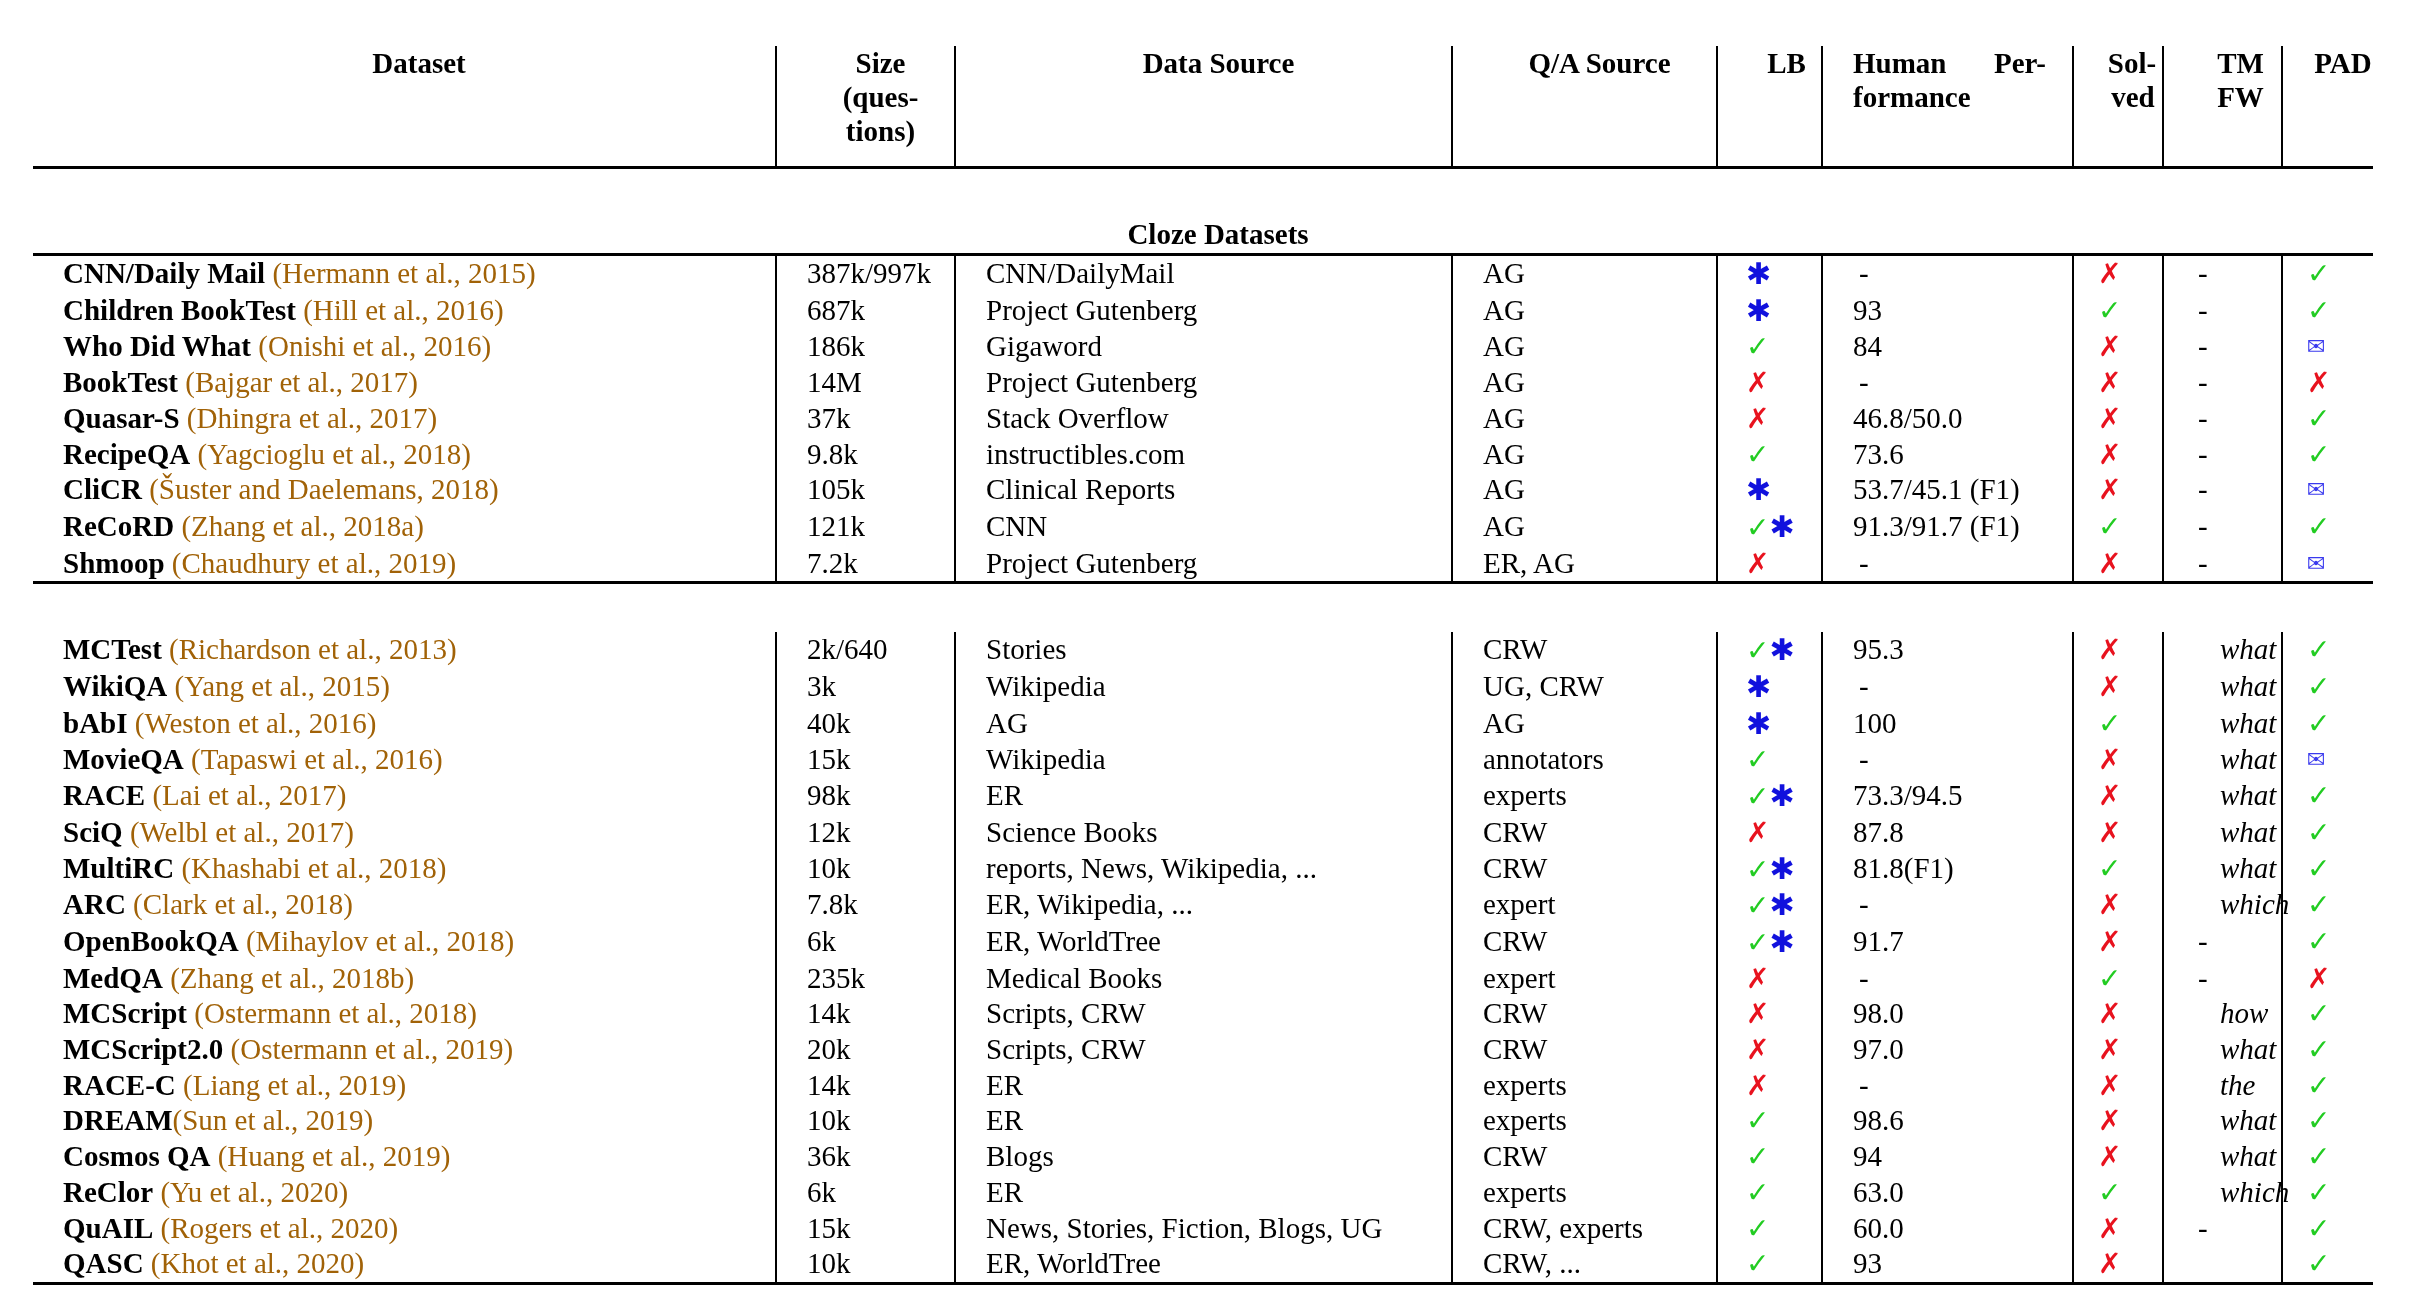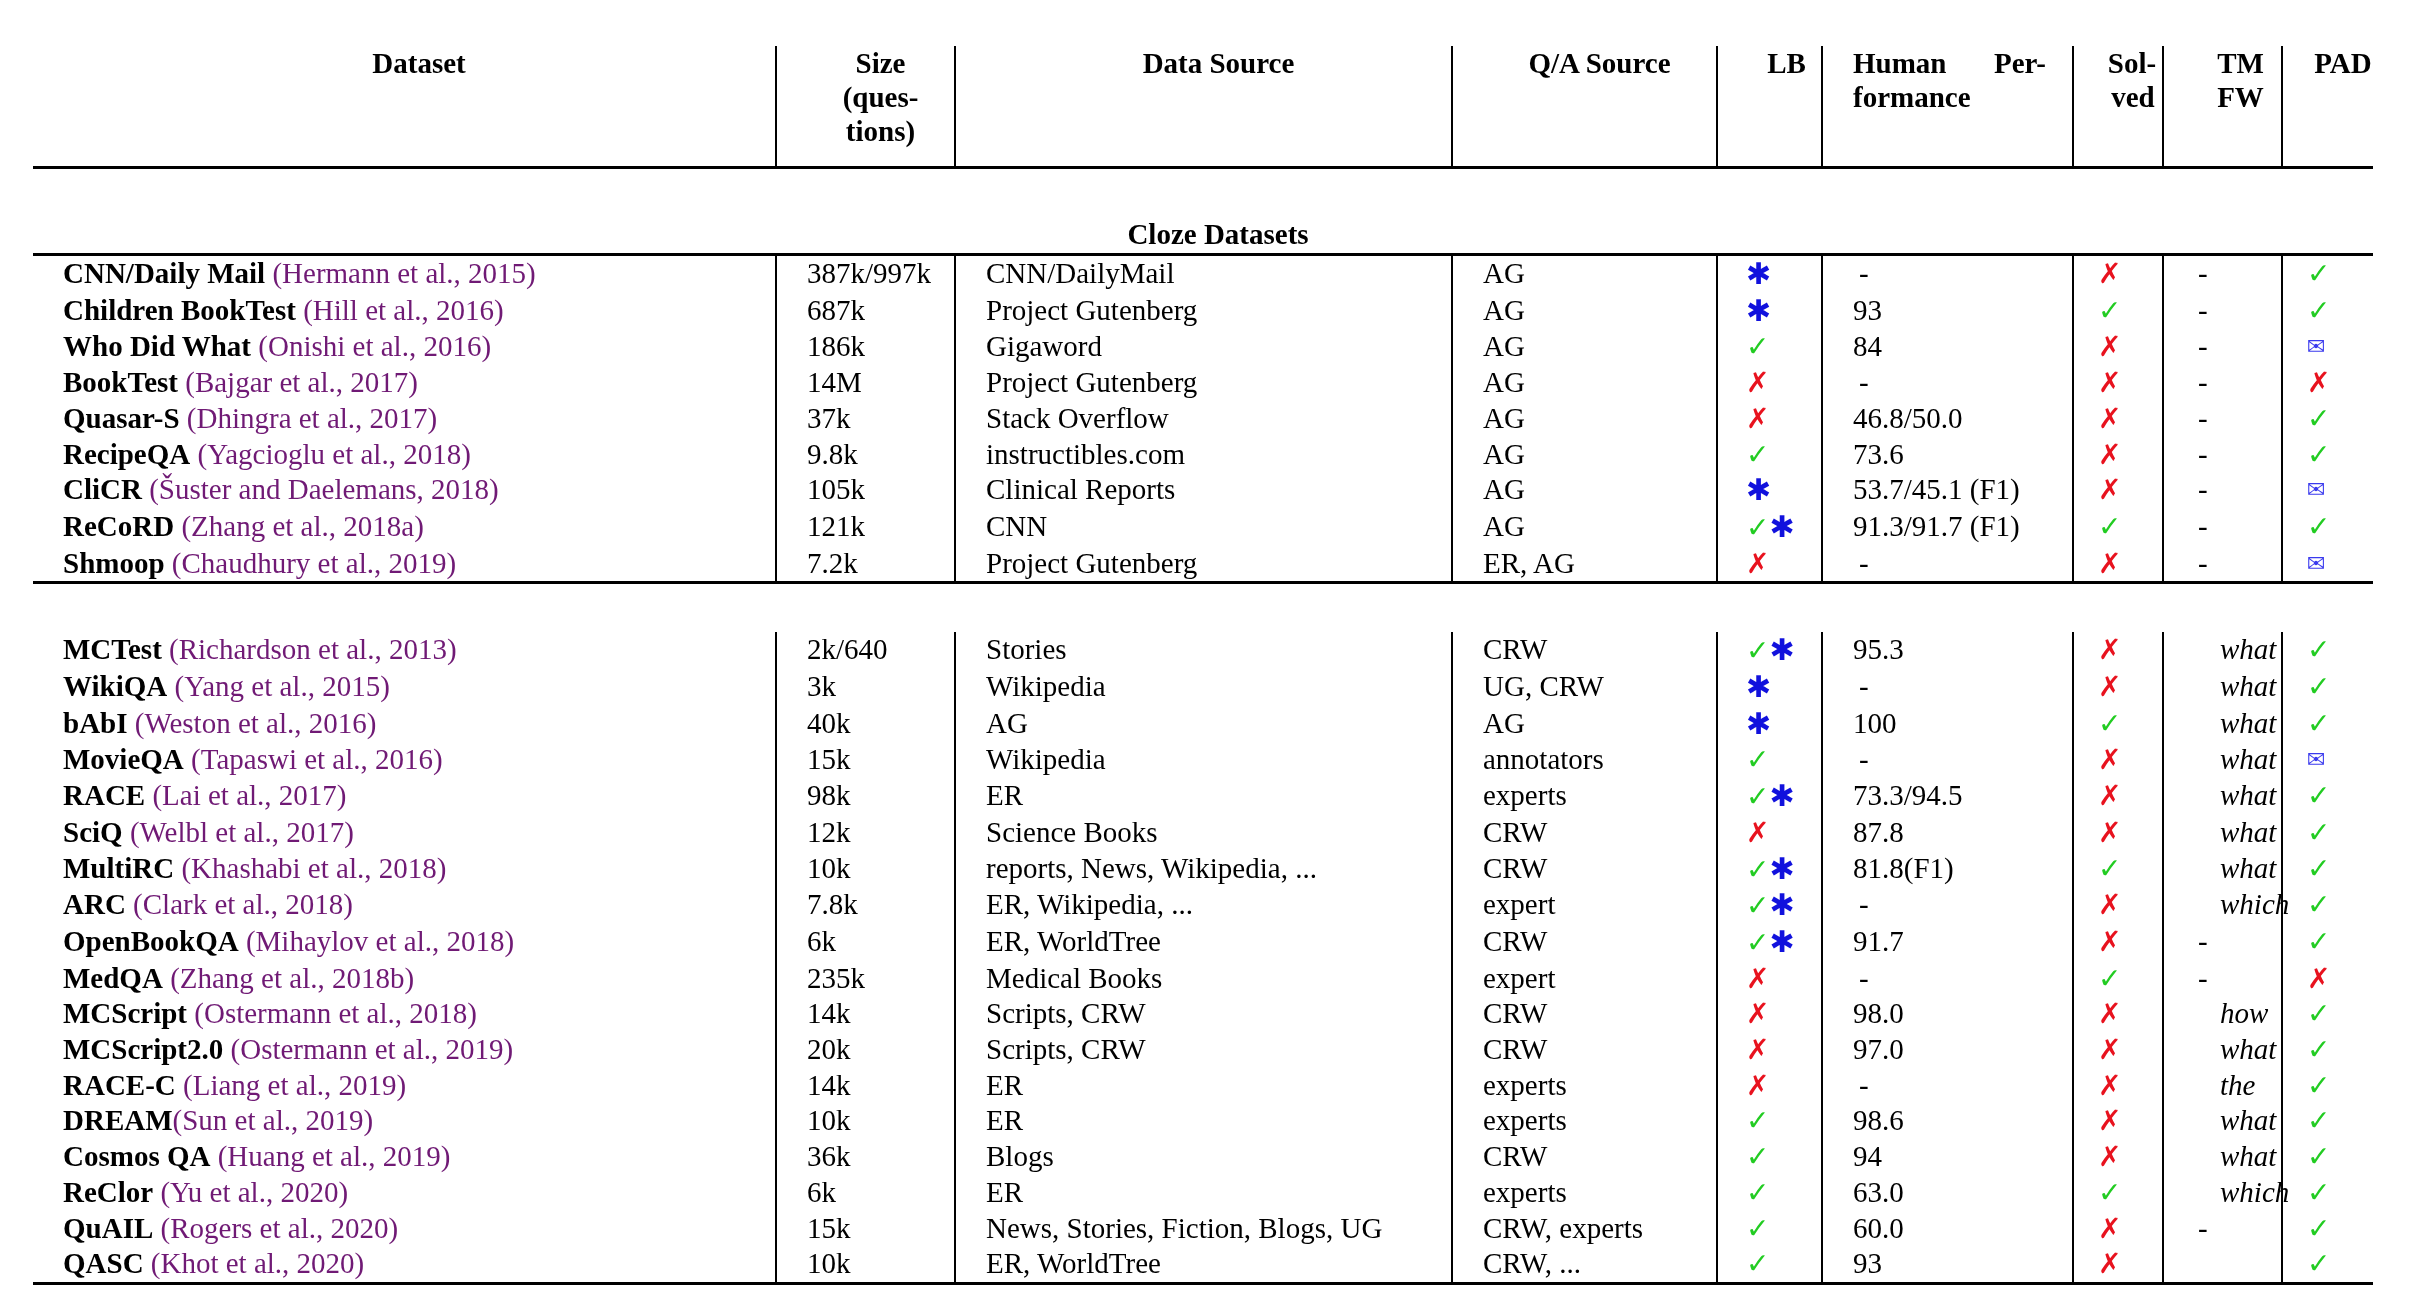--- a/index.html
+++ b/index.html
@@ -20,21 +20,21 @@
   .vb { border-left:2px solid #000; }
   thead tr th { border-bottom:3px solid #000; }
   .hp-head { text-align:justify !important; padding-right:26px !important; }
   .hp-line1 { display:flex; justify-content:space-between; }
   .sol-head { padding-left:28px !important; }
   .section-row td { text-align:center; font-weight:bold; padding:0; height:36px; line-height:36px; border-bottom:3px solid #000; }
   .spacer td { height:48px; padding:0; }
   .first td { padding-top:4px; }
   .last td { border-bottom:3px solid #000; padding-bottom:2px; }
   .name { font-weight:bold; }
-  .cite { color:#701a75; }
+  .cite { color:#a16207; }
   .it { font-style:italic;margin-left:28px; }
   .mk { font-family:"DejaVu Sans", sans-serif; font-size:28px; display:inline-block; }
   .mk-check { color:#22cc22; }
   .mk-cross { color:#e8121e; font-weight:bold; }
   .mk-star { color:#1111dd; font-weight:bold; font-size:30px; }
   .mk-env { color:#3a3aee; font-size:22px; vertical-align:2px; }
   .lbcell { padding-left:28px !important; }
   .solcell { padding-left:24px !important; }
   .tmcell { padding-left:28px !important; }
   .padcell { padding-left:24px !important; }

